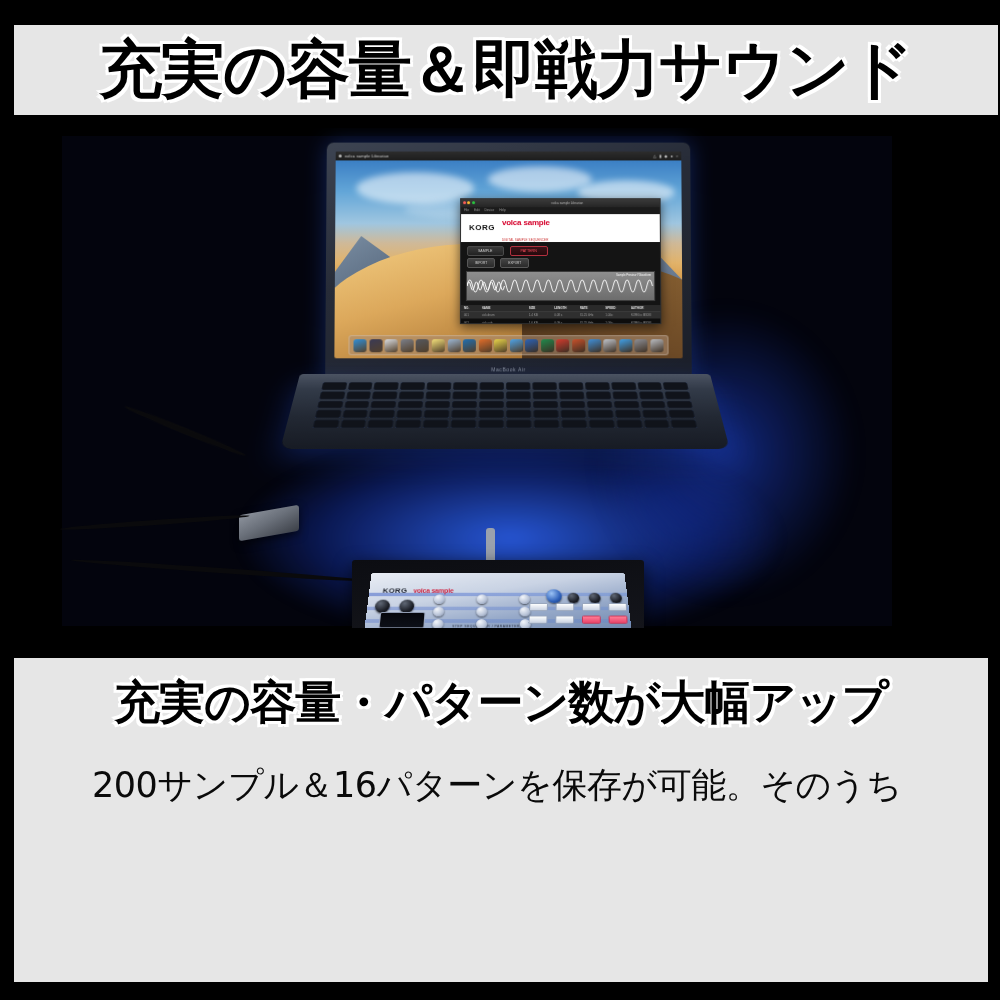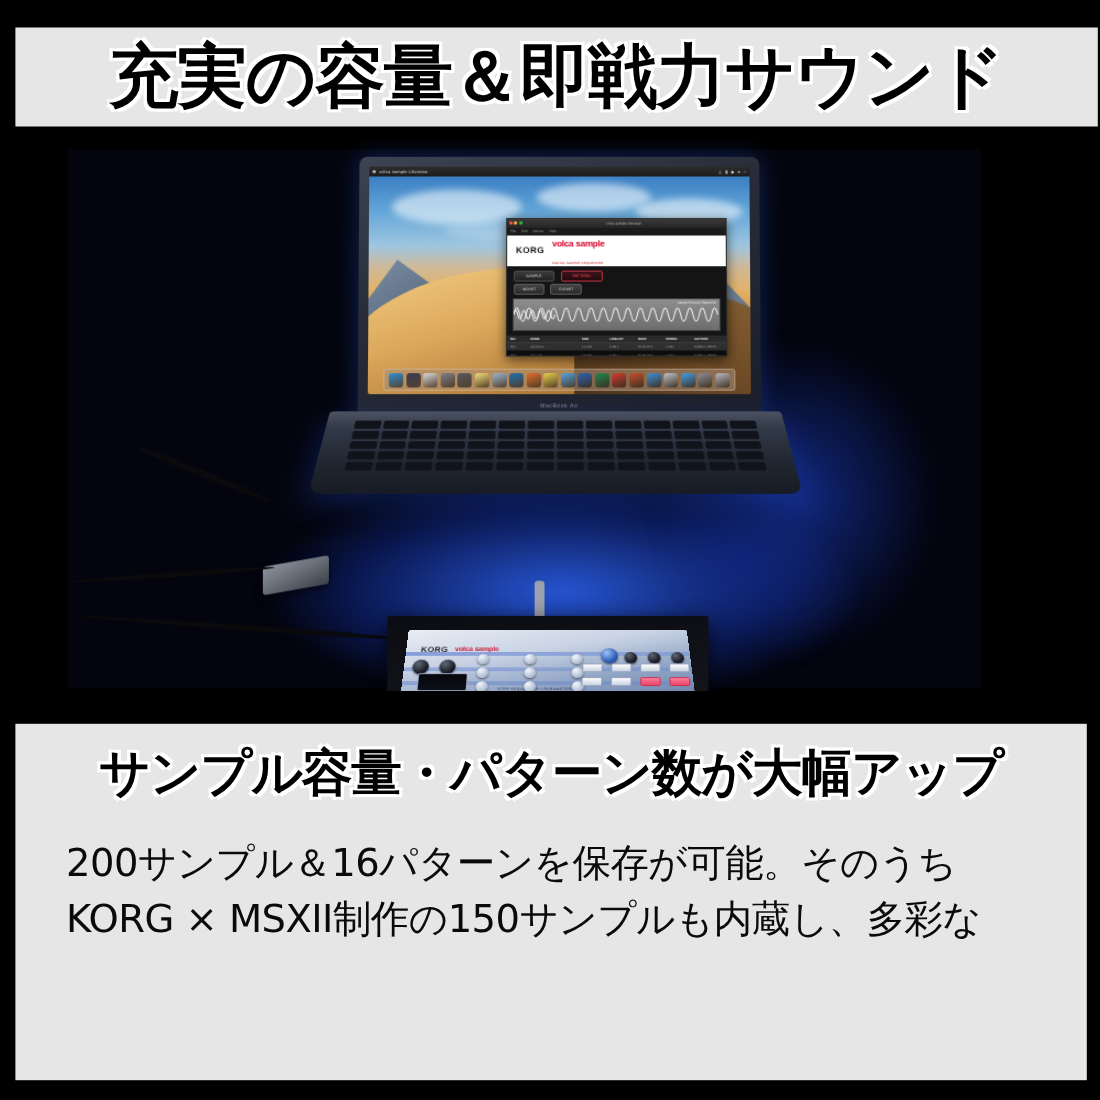--- a/index.html
+++ b/index.html
@@ -285,20 +285,21 @@
     text-shadow:
       2px 0 0 #fff, -2px 0 0 #fff, 0 2px 0 #fff, 0 -2px 0 #fff,
       2px 2px 0 #fff, -2px 2px 0 #fff, 2px -2px 0 #fff, -2px -2px 0 #fff,
       3px 3px 0 #fff, -3px 3px 0 #fff, 3px -3px 0 #fff, -3px -3px 0 #fff;
   }
   .body-copy {
     margin-top: 26px;
     font-family: "DejaVu Sans", "Liberation Sans", sans-serif;
     font-size: 35px; line-height: 1.45; color: #0a0a0a;
     letter-spacing: -0.5px;
+    margin-left: 32px;
   }
   .body-copy p { margin: 0; white-space: nowrap; }
 </style>
 </head>
 <body>
 
 <div id="page">
 
   <div class="banner">
     <div class="banner-text">充実の容量＆即戦力サウンド</div>
@@ -574,20 +575,19 @@
         <i class="sqbtn" style="left:0px;top:50px;"></i>
         <i class="sqbtn" style="left:27px;top:50px;"></i>
         <i class="sqbtn pink" style="left:54px;top:50px;"></i>
         <i class="sqbtn pink" style="left:81px;top:50px;"></i>
       </div>
 
     </div>
   </div>
 
   <div class="bottom">
-    <div class="sub-title">サンプル容量・パターン数が大幅アップ</div>
+    <div class="sub-title">充実の容量・パターン数が大幅アップ</div>
     <div class="body-copy">
       <p>200サンプル＆16パターンを保存が可能。そのうち</p>
-      <p>KORG × MSXII制作の150サンプルも内蔵し、多彩な</p>
     </div>
   </div>
 
 </div>
 
 </body></html>

